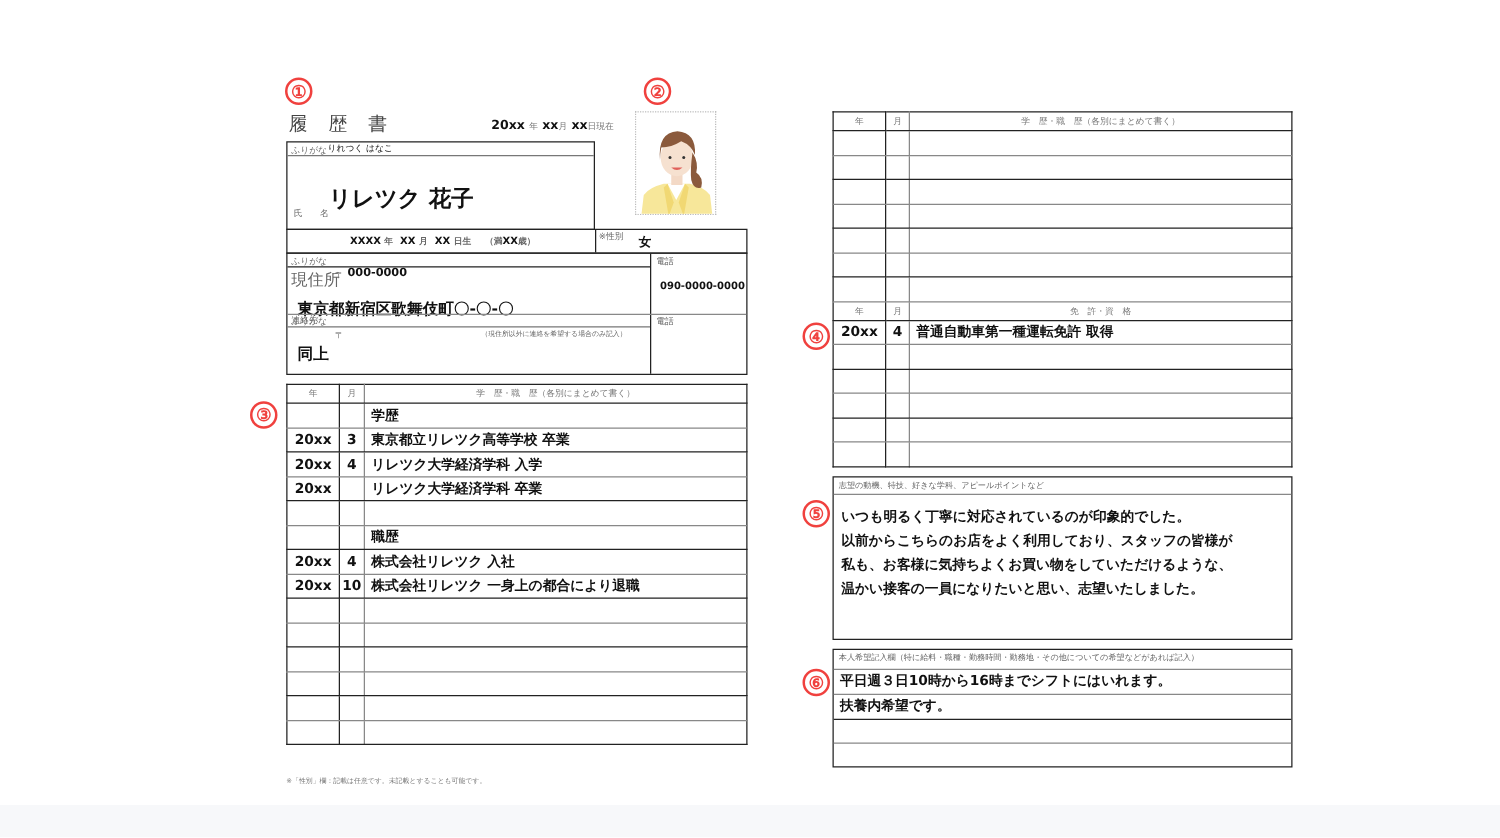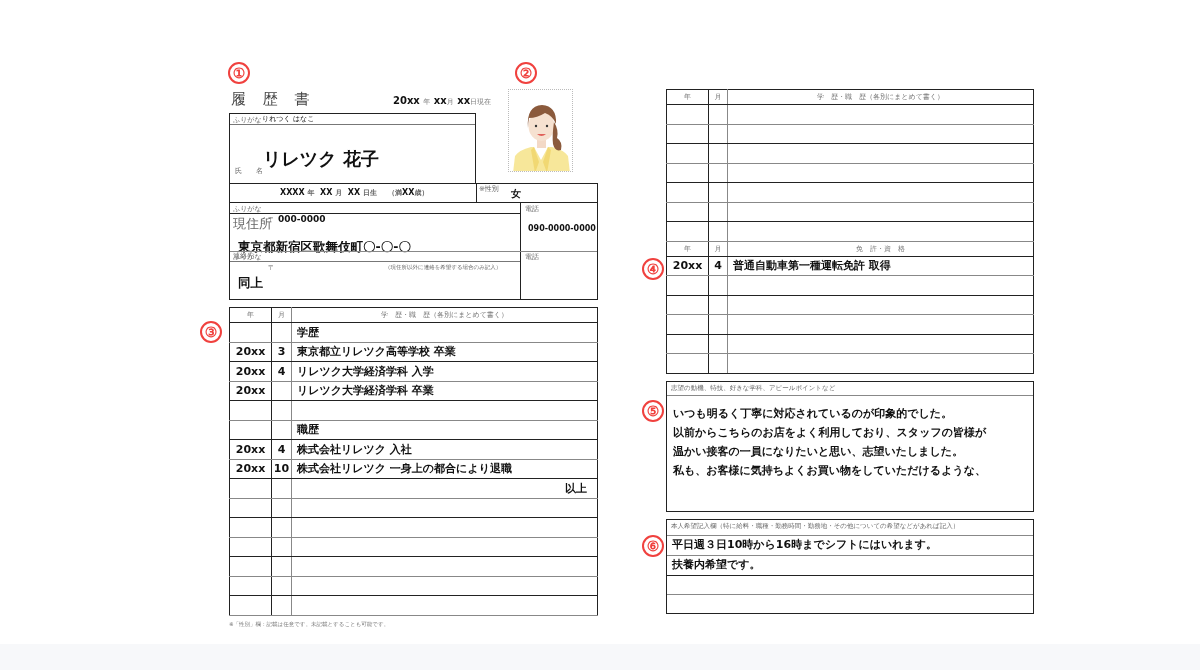--- a/index.html
+++ b/index.html
@@ -173,25 +173,20 @@
         <td>株式会社リレツク 入社</td>
       </tr>
   <tr>
         <td class="c-year">20xx</td>
         <td class="c-month">10</td>
         <td>株式会社リレツク 一身上の都合により退職</td>
       </tr>
   <tr>
         <td class="c-year"></td>
         <td class="c-month"></td>
-        <td class="right">以上</td>
-      </tr>
-  <tr>
-        <td class="c-year"></td>
-        <td class="c-month"></td>
         <td></td>
       </tr>
   <tr>
         <td class="c-year"></td>
         <td class="c-month"></td>
         <td></td>
       </tr>
   <tr>
         <td class="c-year"></td>
         <td class="c-month"></td>
@@ -301,22 +296,22 @@
       </tr>
 </tbody>
   </table>
 
 <div class="section-box" style="left:666px;top:381px;width:368px;height:131px;">
   <div class="sec-label">志望の動機、特技、好きな学科、アピールポイントなど</div>
   <div class="hline" style="left:0;right:0;top:13px;border-top:1.5px solid #888;"></div>
   <div class="motive-text">
     <div>いつも明るく丁寧に対応されているのが印象的でした。</div>
     <div>以前からこちらのお店をよく利用しており、スタッフの皆様が</div>
+    <div>私も、お客様に気持ちよくお買い物をしていただけるような、</div>
     <div>温かい接客の一員になりたいと思い、志望いたしました。</div>
-    <div>私も、お客様に気持ちよくお買い物をしていただけるような、</div>
   </div>
 </div>
 
 <div class="section-box" style="left:666px;top:519px;width:368px;height:95px;">
   <div class="sec-label">本人希望記入欄（特に給料・職種・勤務時間・勤務地・その他についての希望などがあれば記入）</div>
   <div class="wish-row g" style="top:15px;">平日週３日10時から16時までシフトにはいれます。</div>
   <div class="wish-row g" style="top:35px;">扶養内希望です。</div>
   <div class="wish-row" style="top:55px;"></div>
   <div class="wish-row g" style="top:74px;"></div>
 </div>

